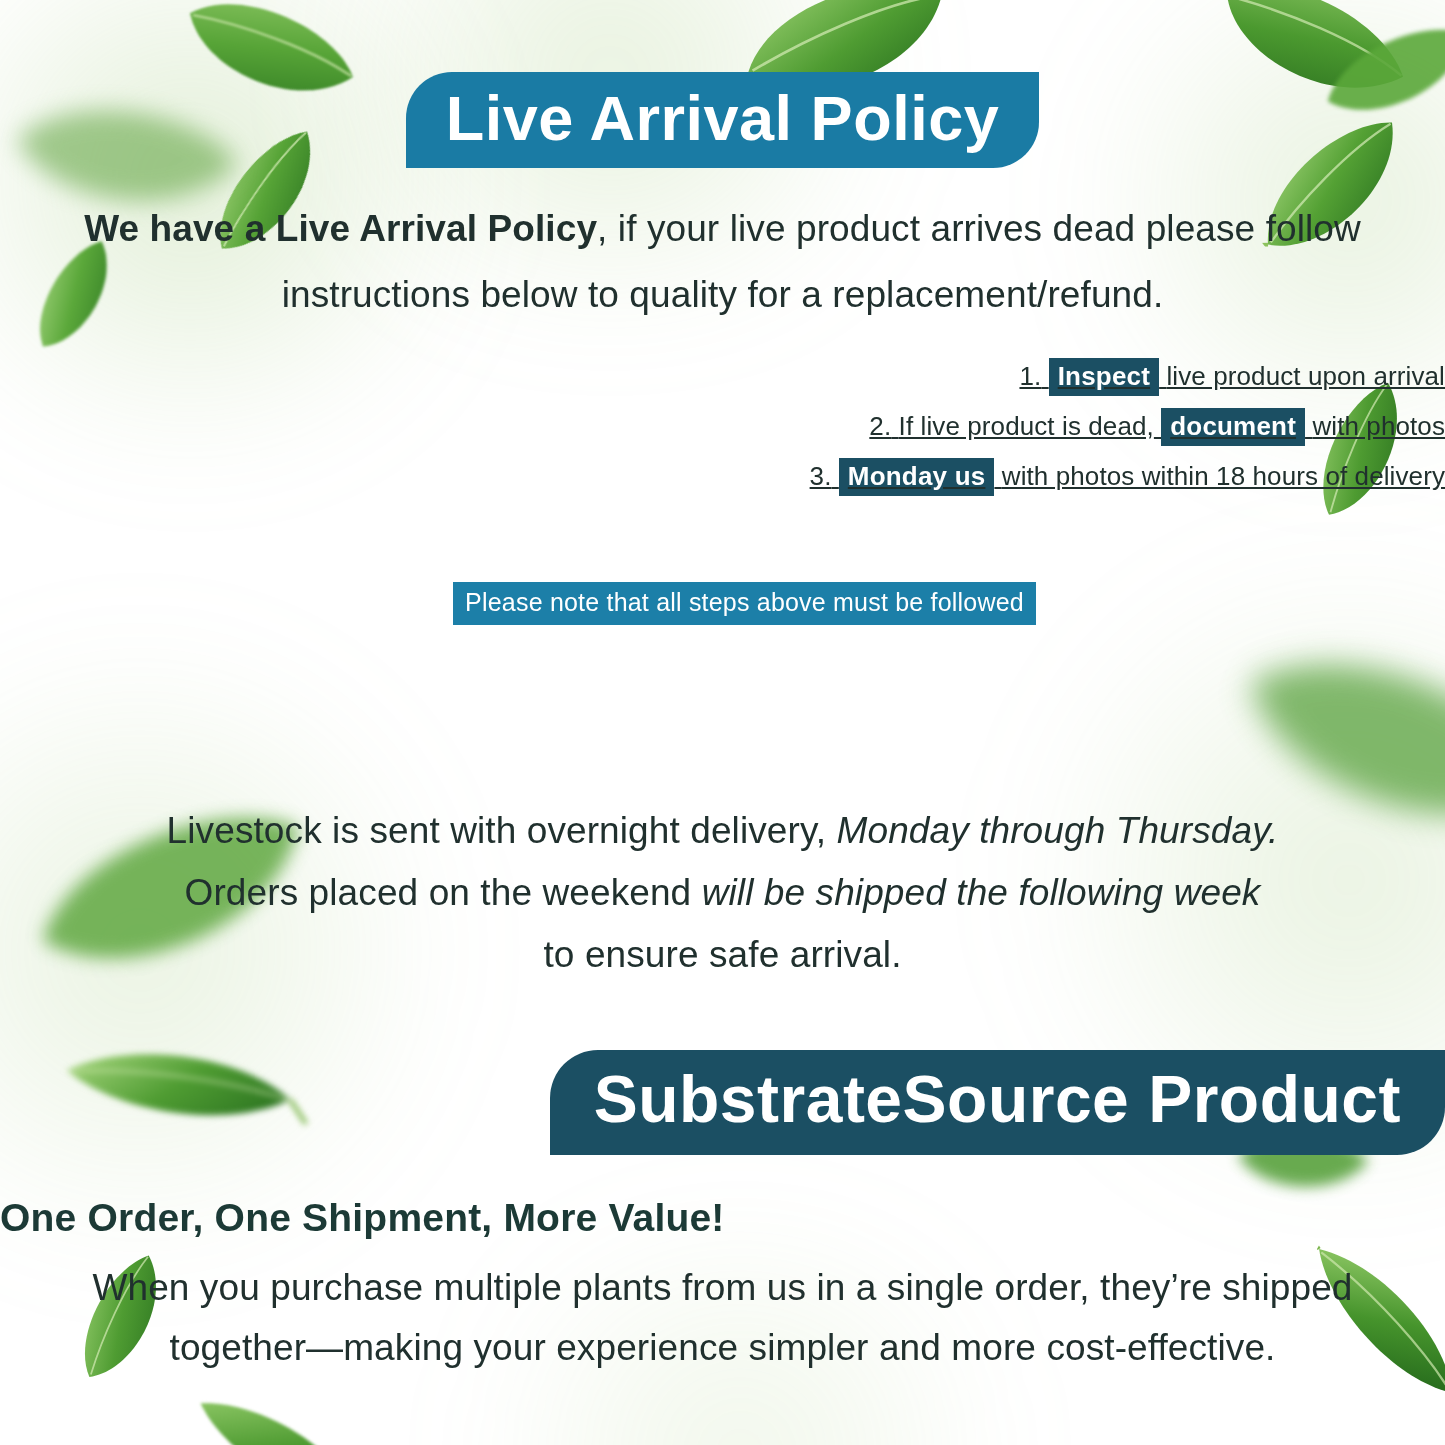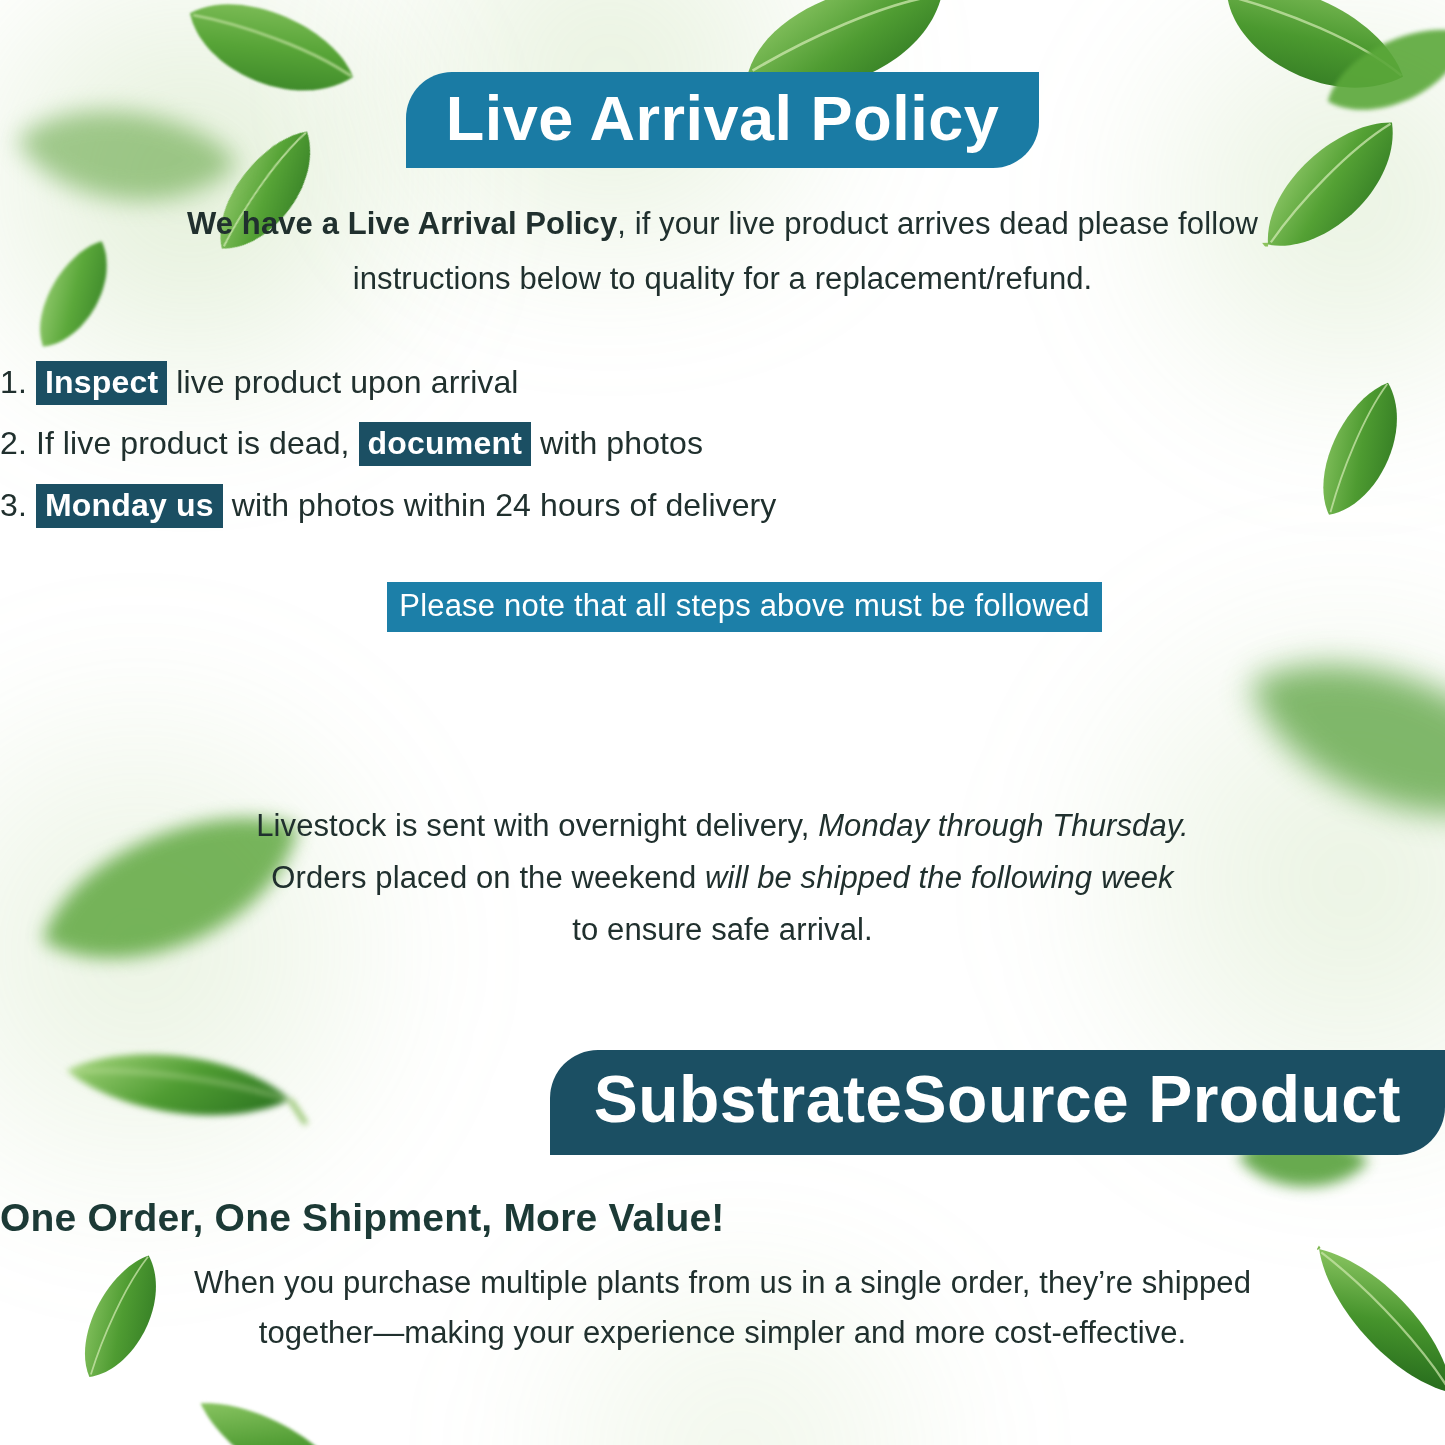--- a/index.html
+++ b/index.html
@@ -79,55 +79,56 @@
     border-radius: 48px 0 48px 0;
     padding: 14px 44px 20px 44px;
     font-size: 66px;
     line-height: 1.08;
   }
 
   .para {
     position: absolute;
     text-align: center;
     color: #20302e;
-    font-size: 31px;
+    font-size: 37px;
     line-height: 1.78;
     letter-spacing: 0.1px;
   }
   .para b { font-weight: bold; }
   .para i { font-style: italic; }
 
   .steps {
     position: absolute;
-    text-align: left;
+    text-align: right;
     color: #20302e;
-    font-size: 32px;
+    font-size: 26px;
     line-height: 1.92;
     letter-spacing: 0.1px;
+    text-decoration: underline;
   }
   .step-line { white-space: nowrap; }
   .hl-dark {
     background: #1b4f63;
     color: #ffffff;
     font-weight: bold;
     padding: 3px 9px 5px 9px;
     letter-spacing: 0.2px;
   }
 
   .note {
     position: absolute;
     text-align: center;
     width: 100%;
     left: 0;
   }
   .note-line { display: block; margin: 0 0 9px 0; }
   .hl-blue {
     background: #1c7fa8;
     color: #ffffff;
-    font-size: 31px;
+    font-size: 25px;
     padding: 6px 12px 9px 12px;
     letter-spacing: 0.2px;
     line-height: 1.3;
     white-space: nowrap;
   }
 
   .subhead {
     position: absolute;
     text-align: left;
     width: 100%;
@@ -366,21 +367,21 @@
       <div class="step-line">
         <span>2.</span>
         <span>If live product is dead,</span>
         <span class="hl-dark">document</span>
         <span>with photos</span>
       </div>
 
       <div class="step-line">
         <span>3.</span>
         <span class="hl-dark">Monday us</span>
-        <span>with photos within 24 hours of delivery</span>
+        <span>with photos within 18 hours of delivery</span>
       </div>
     </div>
 
     <div class="note" style="top:586px;">
       <span class="note-line">
         <span class="hl-blue">Please note that all steps above must be followed</span>
       </span>
     </div>
 
     <div class="para" style="left:0; top:800px; width:1445px; line-height:1.68;">

